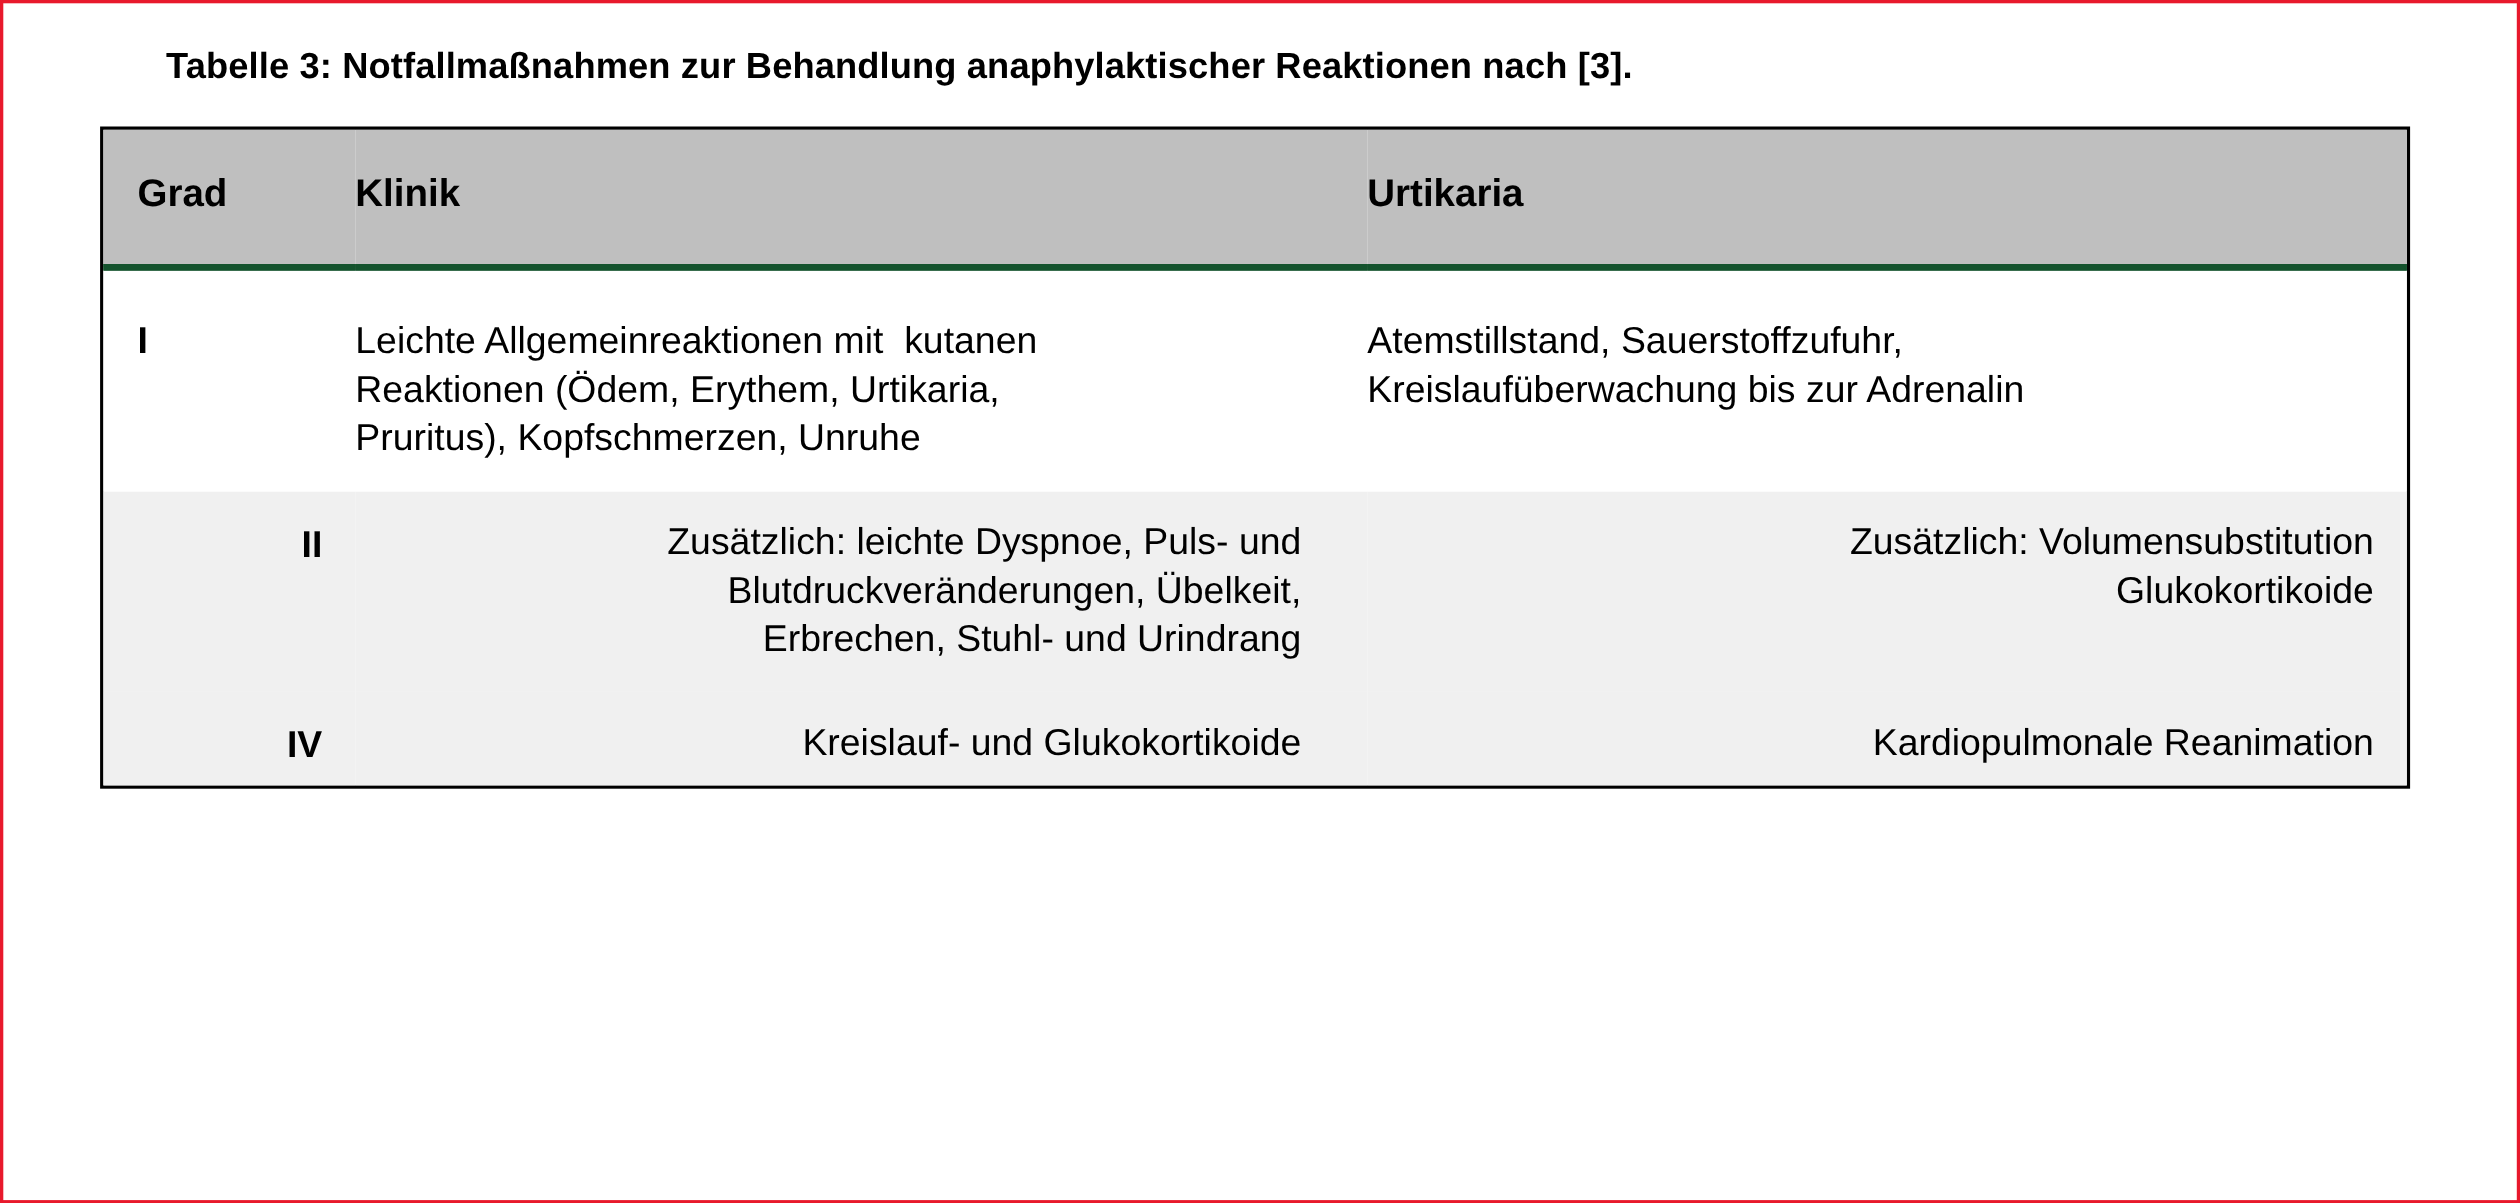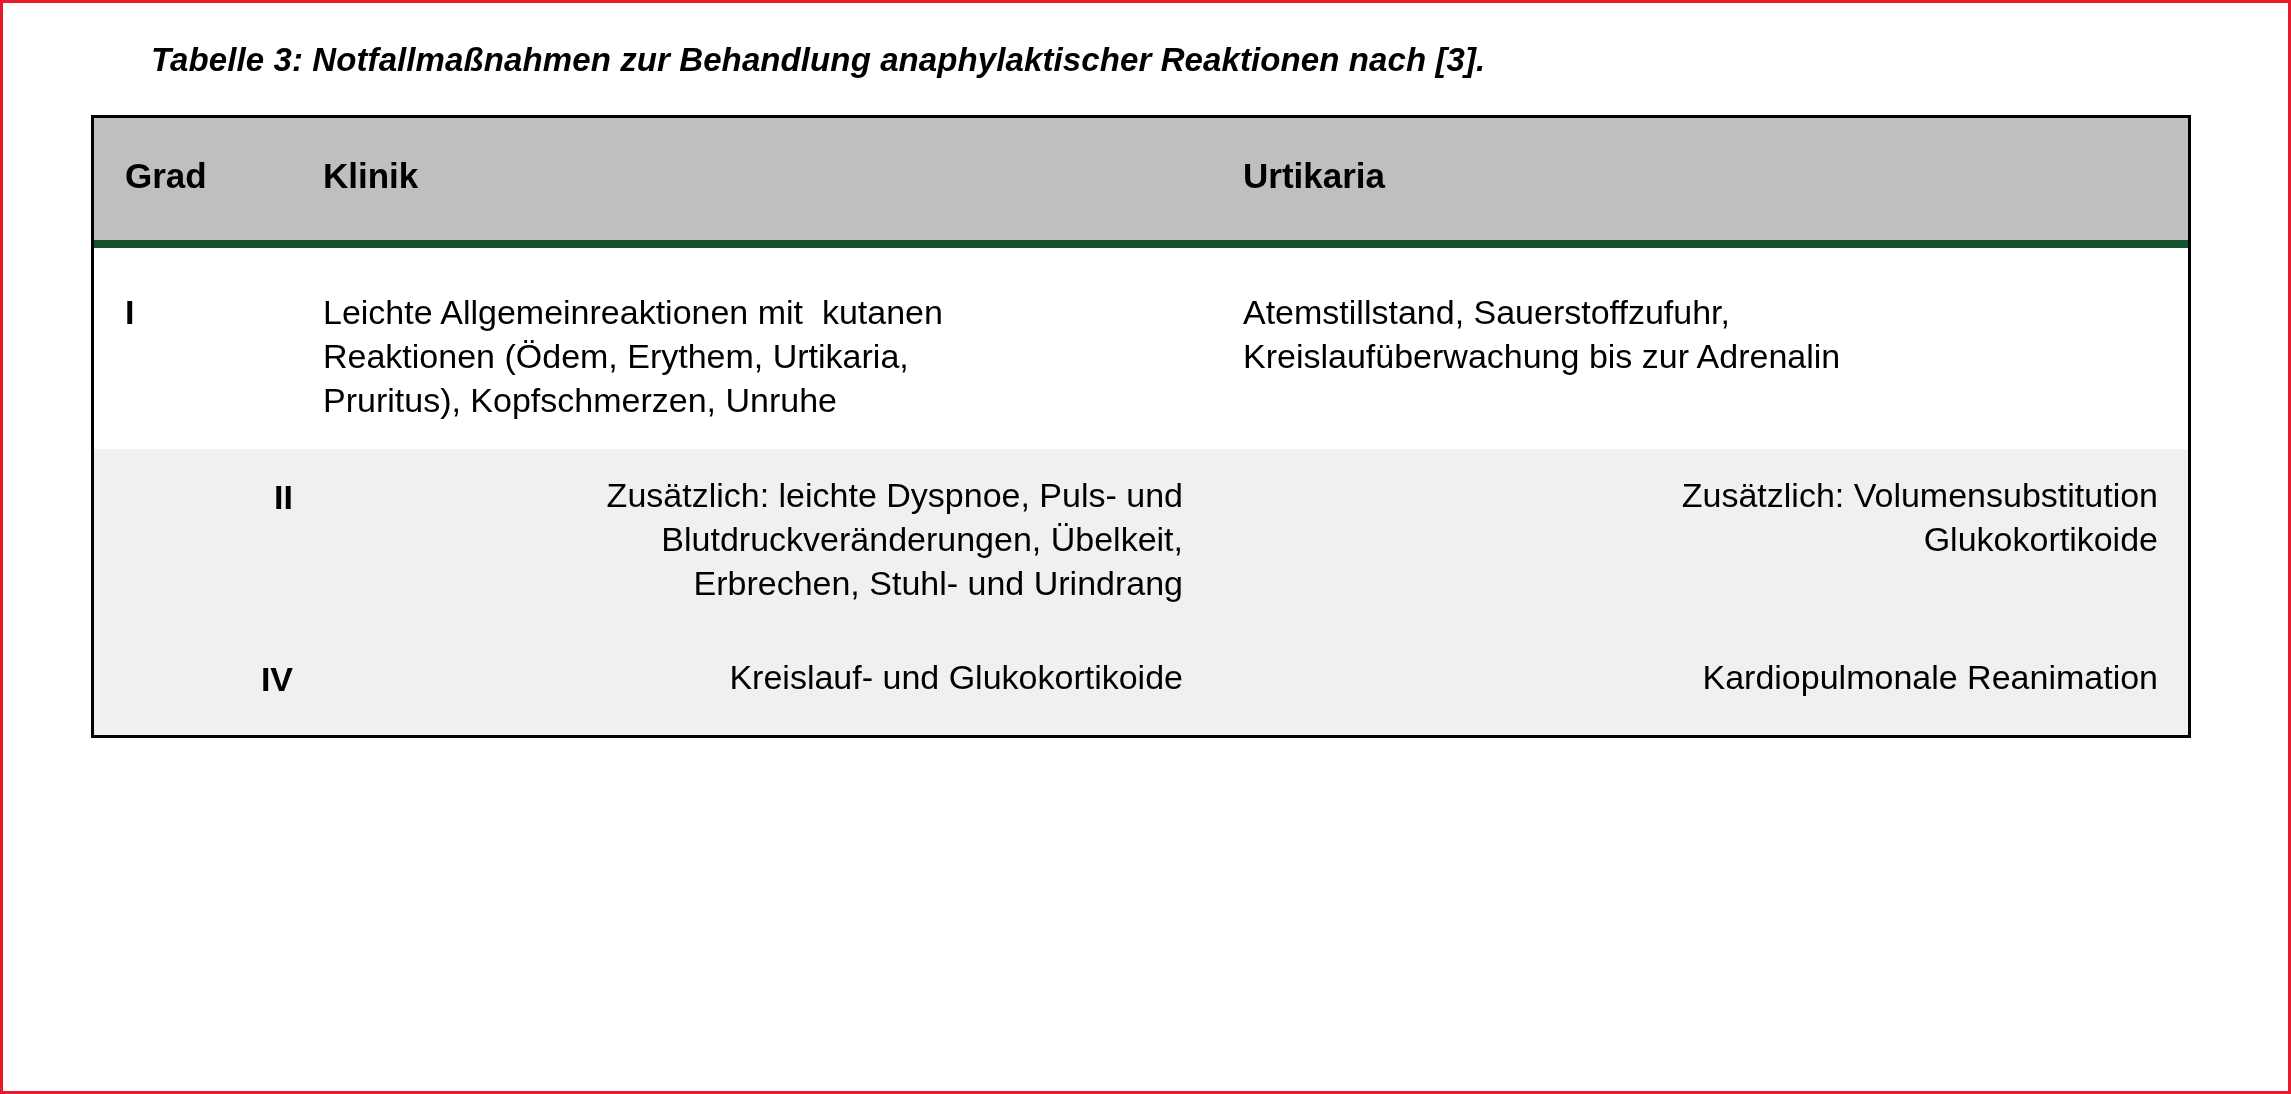--- a/index.html
+++ b/index.html
@@ -21,21 +21,20 @@
     box-sizing: border-box;
     border: 3px solid #e8192c;
     background: #ffffff;
   }
   .caption {
     position: absolute;
     left: 148px;
     top: 38px;
     font-size: 33px;
     font-weight: bold;
-    font-style: italic;
     letter-spacing: 0.1px;
     white-space: nowrap;
   }
   .table-wrap {
     position: absolute;
     left: 88px;
     top: 112px;
     width: 2100px;
     border: 3px solid #000000;
     box-sizing: border-box;
@@ -46,41 +45,41 @@
     width: 100%;
     table-layout: fixed;
   }
   thead th {
     background: #bfbfbf;
     text-align: left;
     font-size: 35px;
     font-weight: bold;
     padding: 38px 0 44px 0;
     vertical-align: top;
-    border-bottom: 8px solid #14532d;
+    border-bottom: 6px solid #14532d;
   }
   th.col-grad, td.col-grad { width: 198px; padding-left: 31px; }
   th.col-klinik, td.col-klinik { width: 920px; }
   th.col-therapie, td.col-therapie { width: auto; }
   tbody td {
     font-size: 34px;
     line-height: 1.30;
     vertical-align: top;
     padding: 24px 30px 26px 0;
   }
   tbody tr.odd-row td { background: #ffffff; }
   tbody tr.even-row td { background: #f0f0f0; text-align: right; }
   td.col-grad {
     font-weight: bold;
     padding-top: 26px;
   }
   td.col-klinik { padding-right: 60px; }
   td.col-therapie { padding-right: 30px; }
   .cell-line { display: block; white-space: pre; }
-  tbody tr.last-row td { padding-bottom: 34px; }
+  tbody tr.last-row td { padding-bottom: 15px; }
   tbody tr.first-row td { padding-top: 42px; }
 </style>
 </head>
 <body>
 
 <div class="page">
 
   <div class="caption">Tabelle 3: Notfallmaßnahmen zur Behandlung anaphylaktischer Reaktionen nach [3].</div>
 
   <div class="table-wrap">

